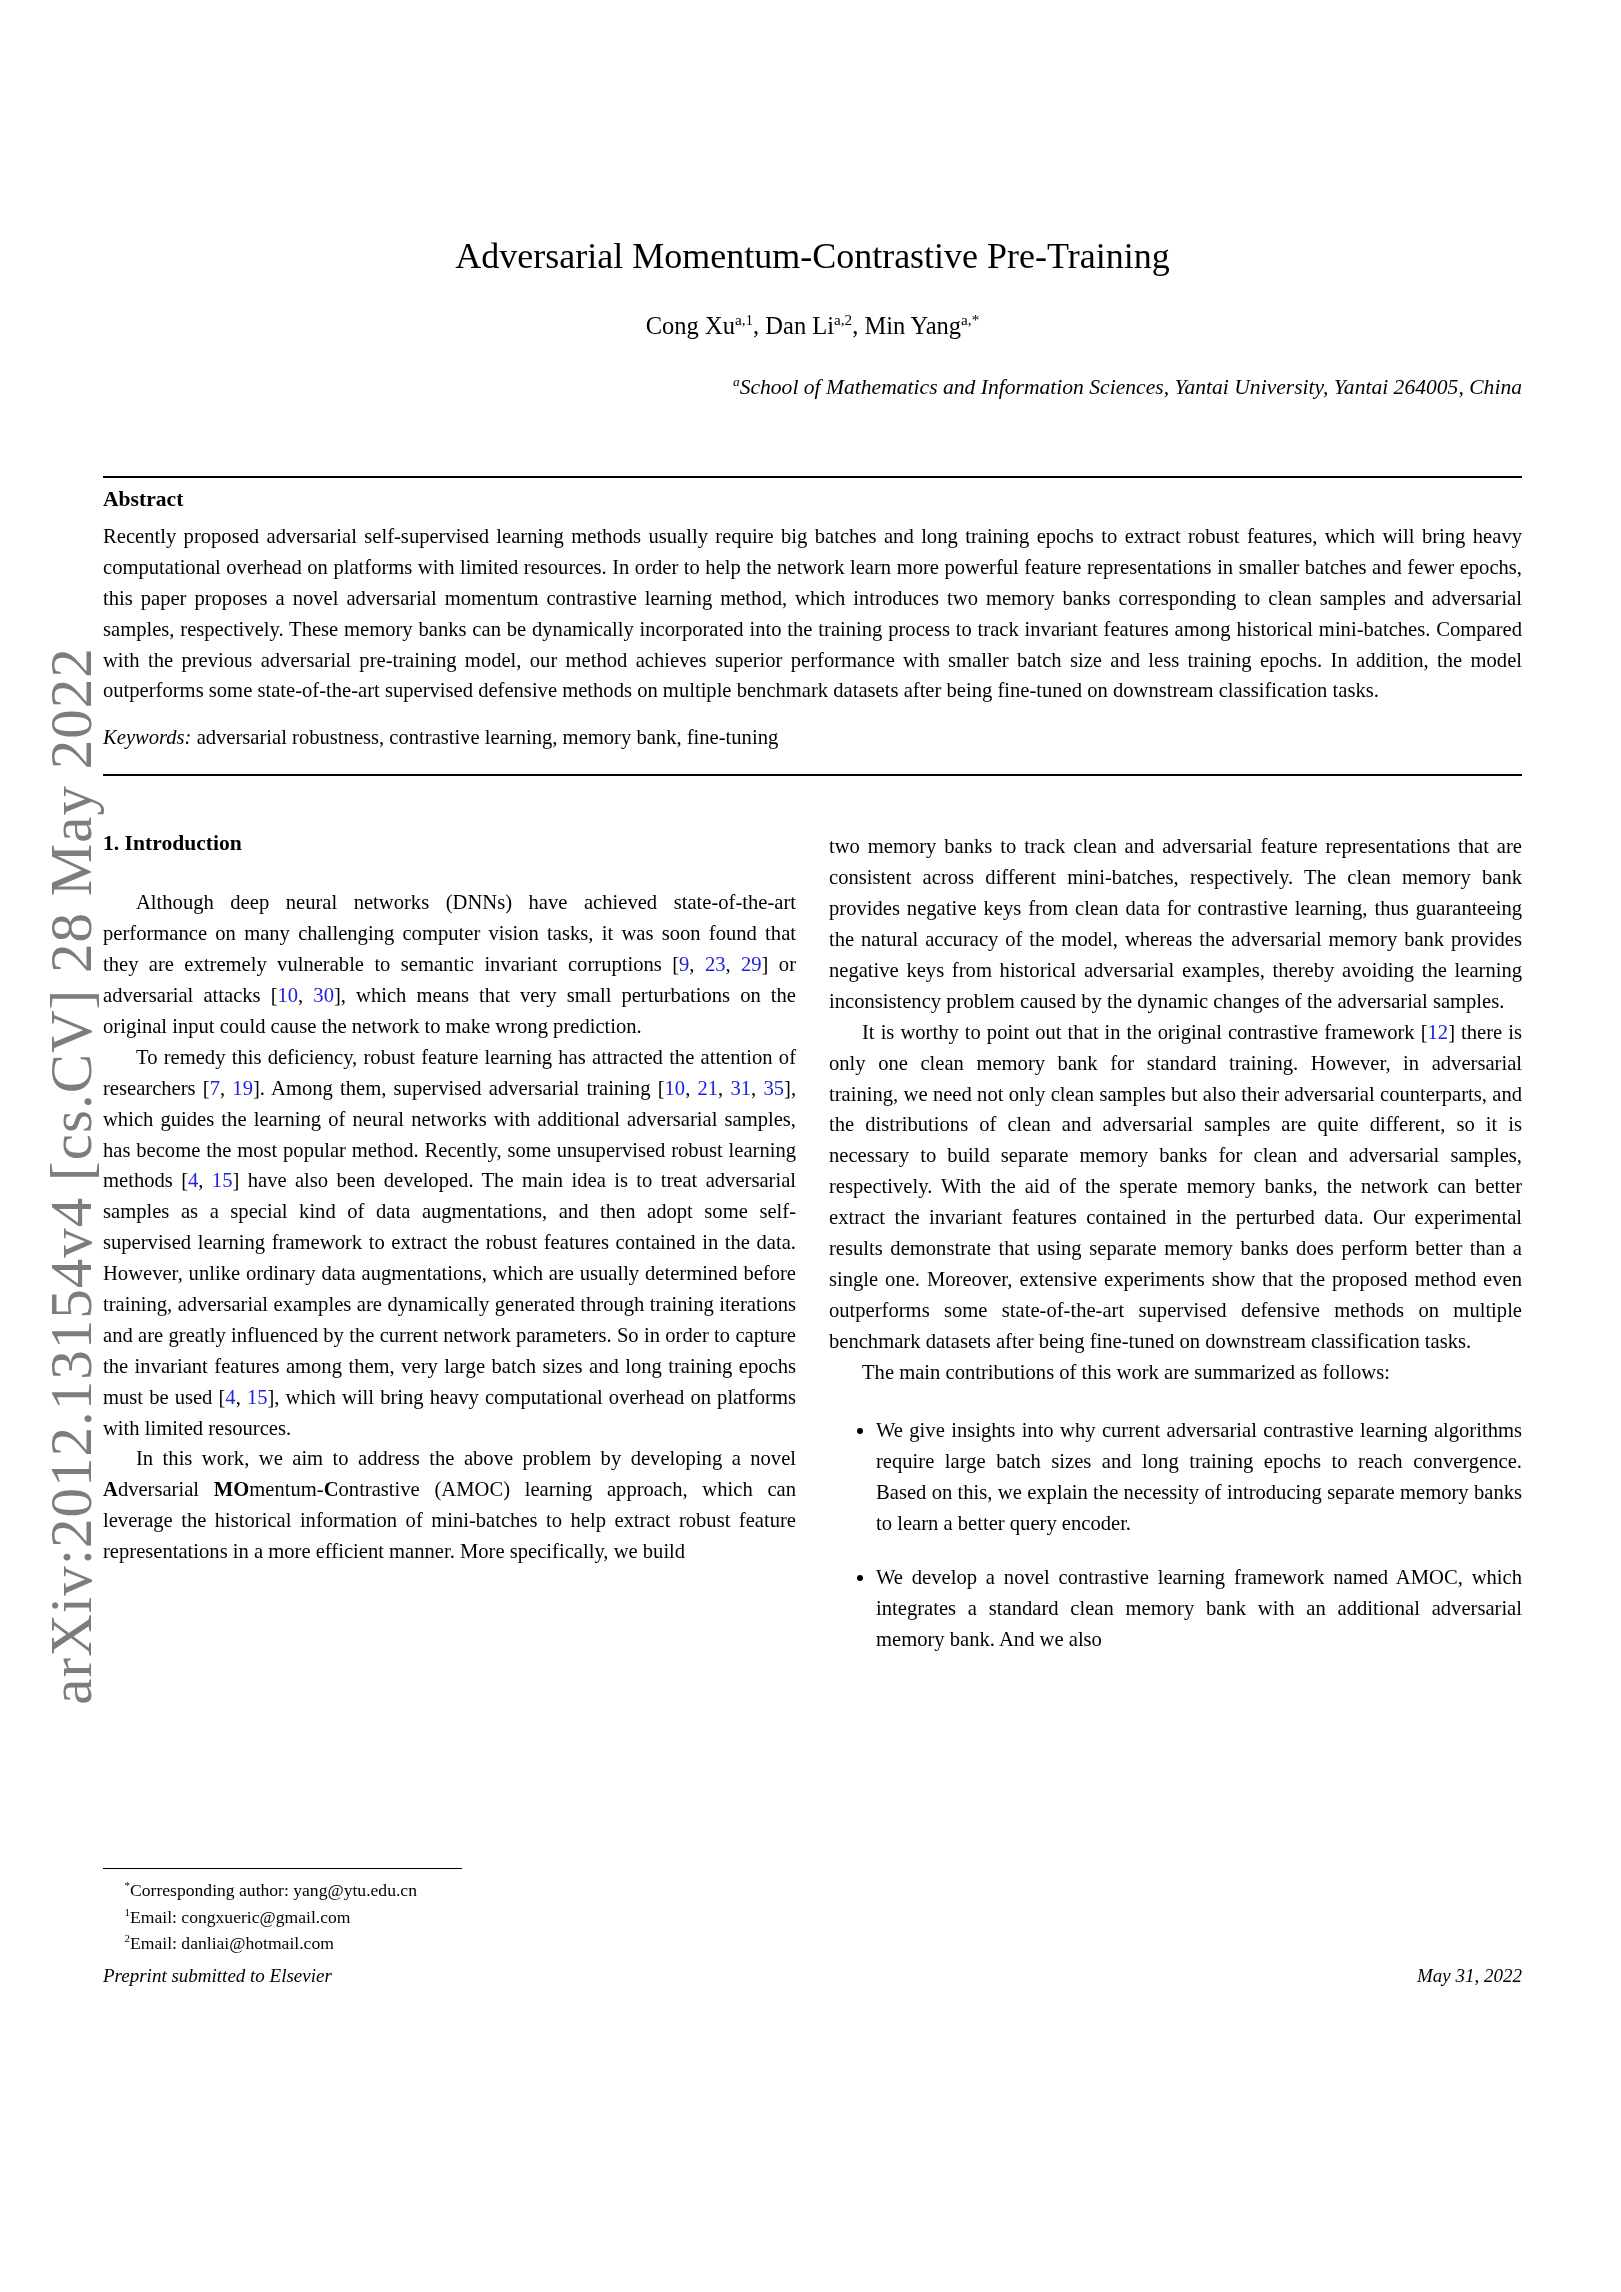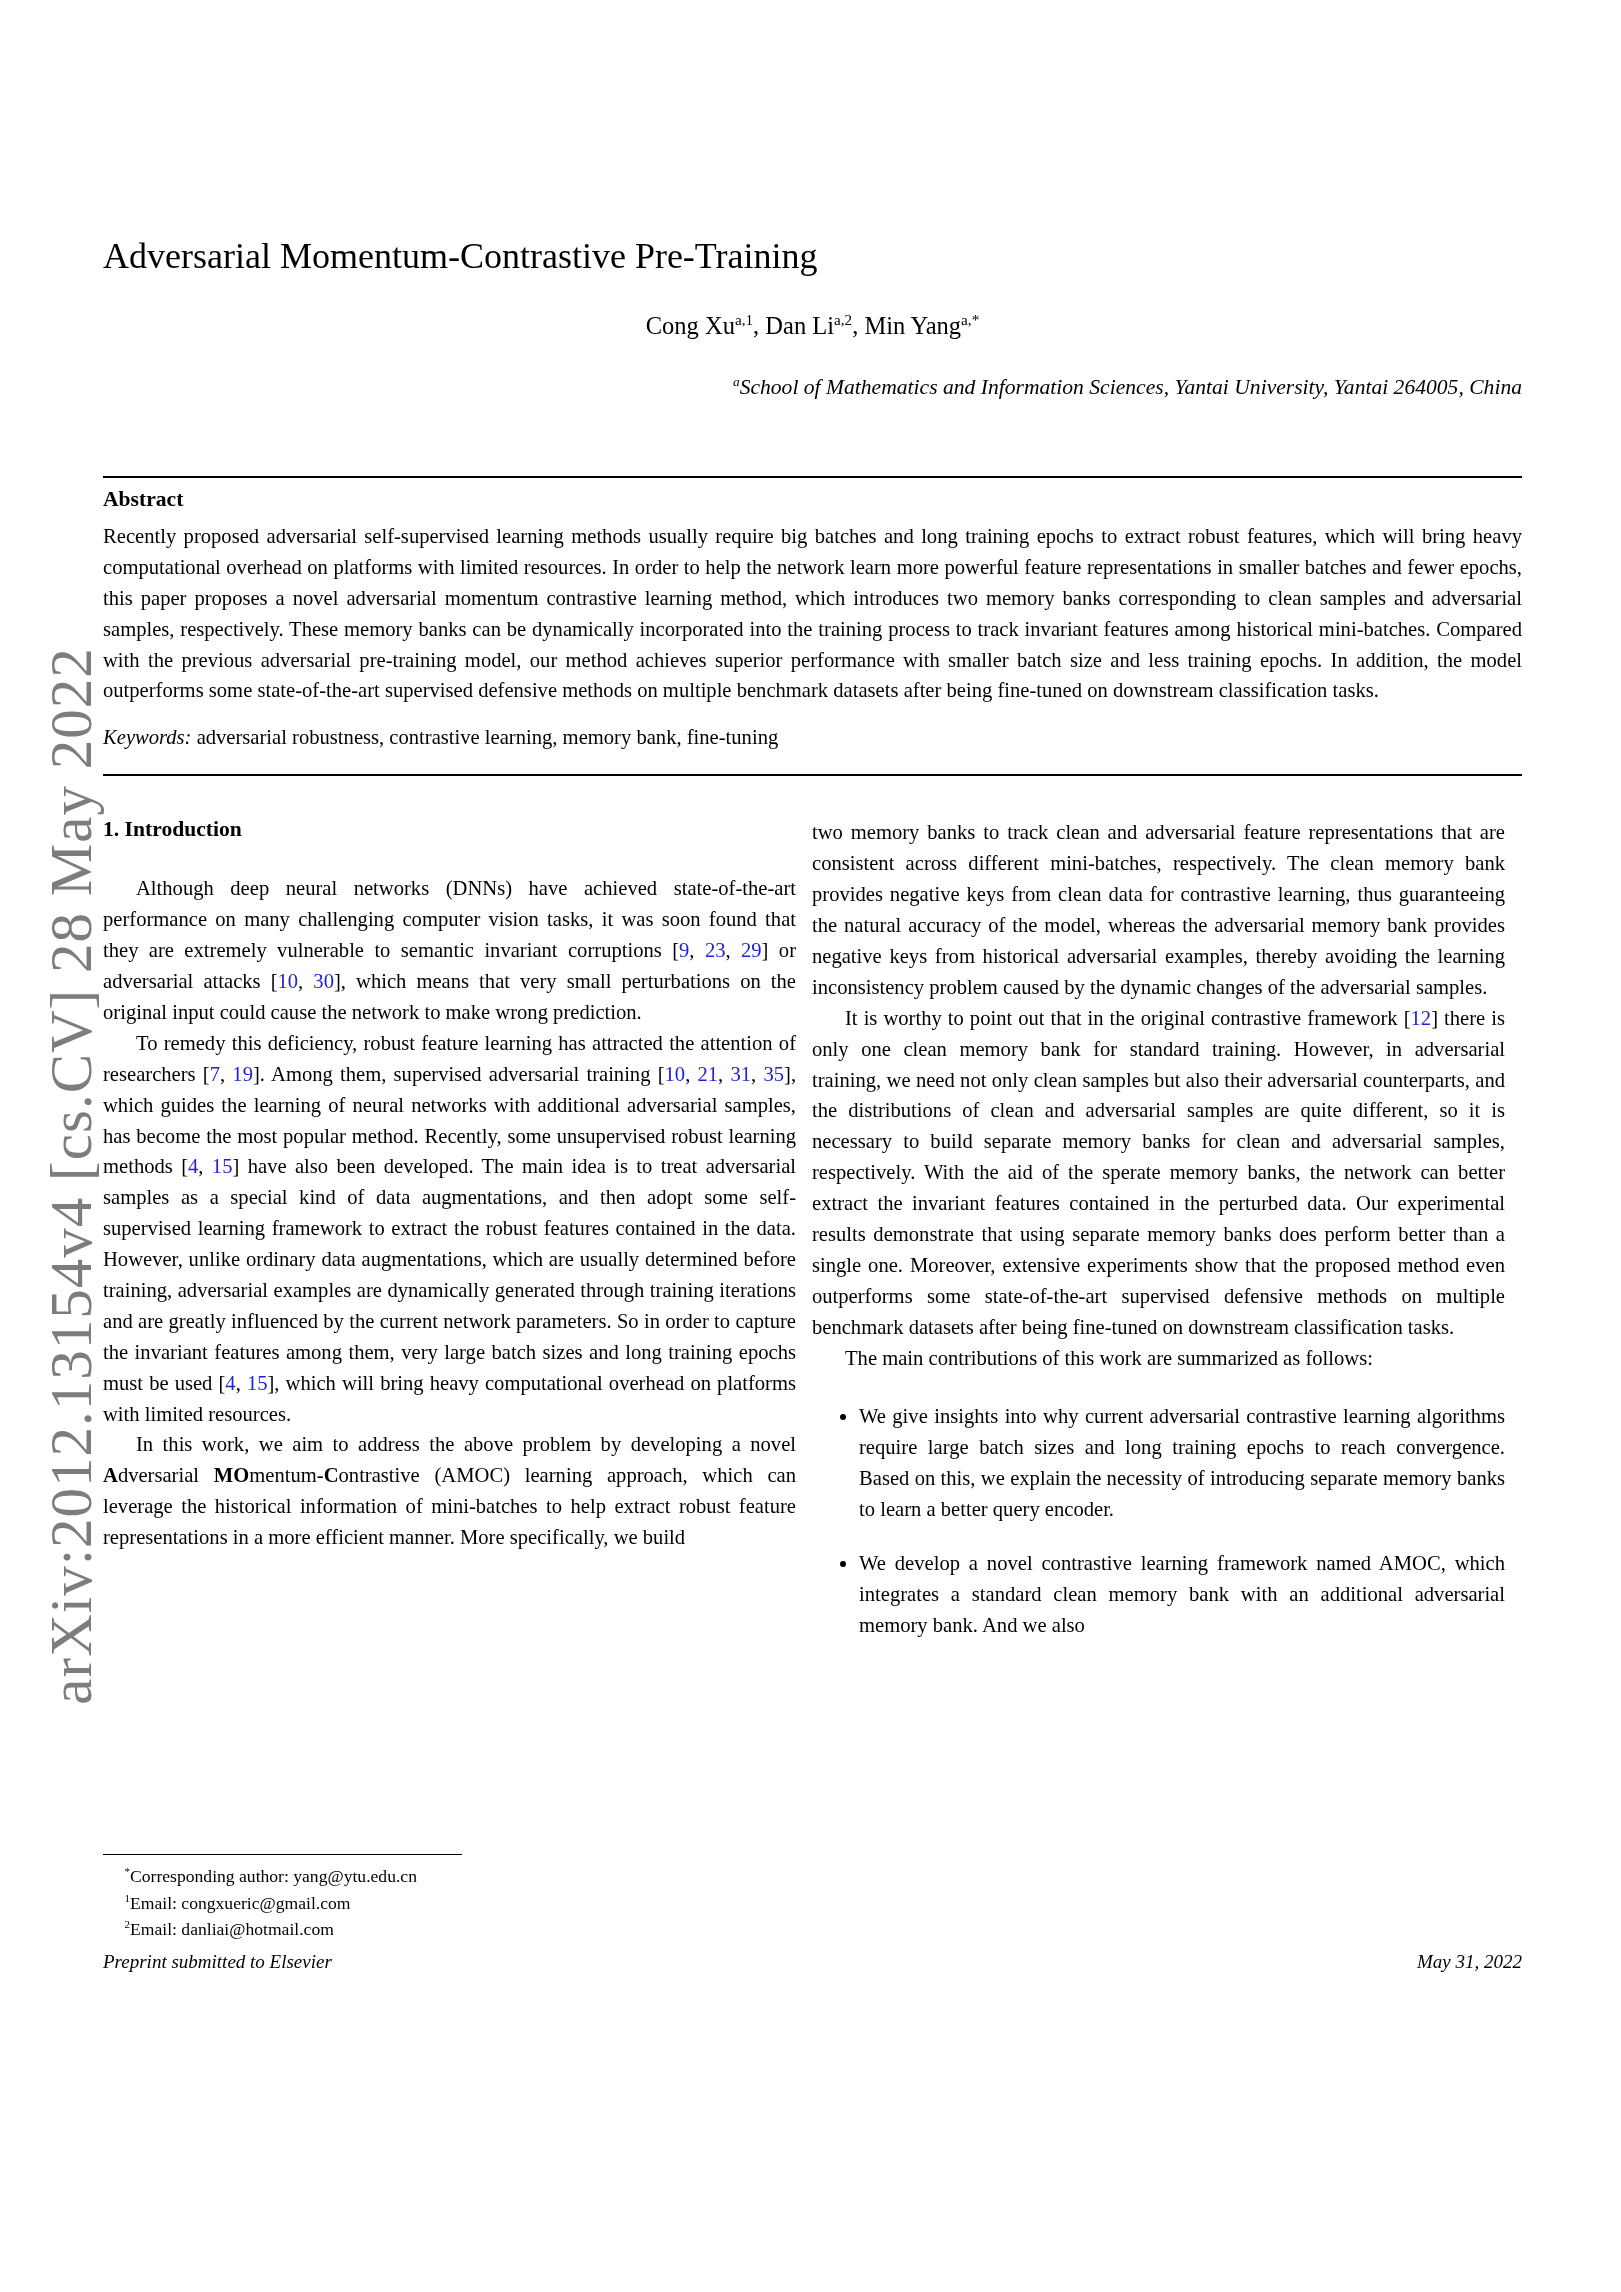--- a/index.html
+++ b/index.html
@@ -25,21 +25,21 @@
     color: #7d7d7d;
   }
   .content {
     position: absolute;
     left: 103px;
     top: 0;
     width: 1419px;
   }
   .paper-title {
     margin-top: 235px;
-    text-align: left;
+    text-align: center;
     font-size: 36px;
     font-weight: 400;
   }
   .authors {
     margin-top: 35px;
     text-align: center;
     font-size: 24.5px;
   }
   .affiliation {
     margin-top: 35px;
@@ -61,23 +61,23 @@
     line-height: 1.5;
     text-align: justify;
   }
   .abstract-body { margin-top: 9px; }
   .keywords {
     margin-top: 19.6px;
     font-size: 20.6px;
   }
   .keywords .kw-label { font-style: italic; text-align: right; }
   .columns {
-    margin-top: 41px;
+    margin-top: 55px;
     display: flex;
-    gap: 16px;
+    gap: 33px;
   }
   .col {
     width: 693px;
     display: flex;
     flex-direction: column;
     min-height: 1125px;
   }
   .section-heading {
     font-size: 21.6px;
     font-weight: 700;

